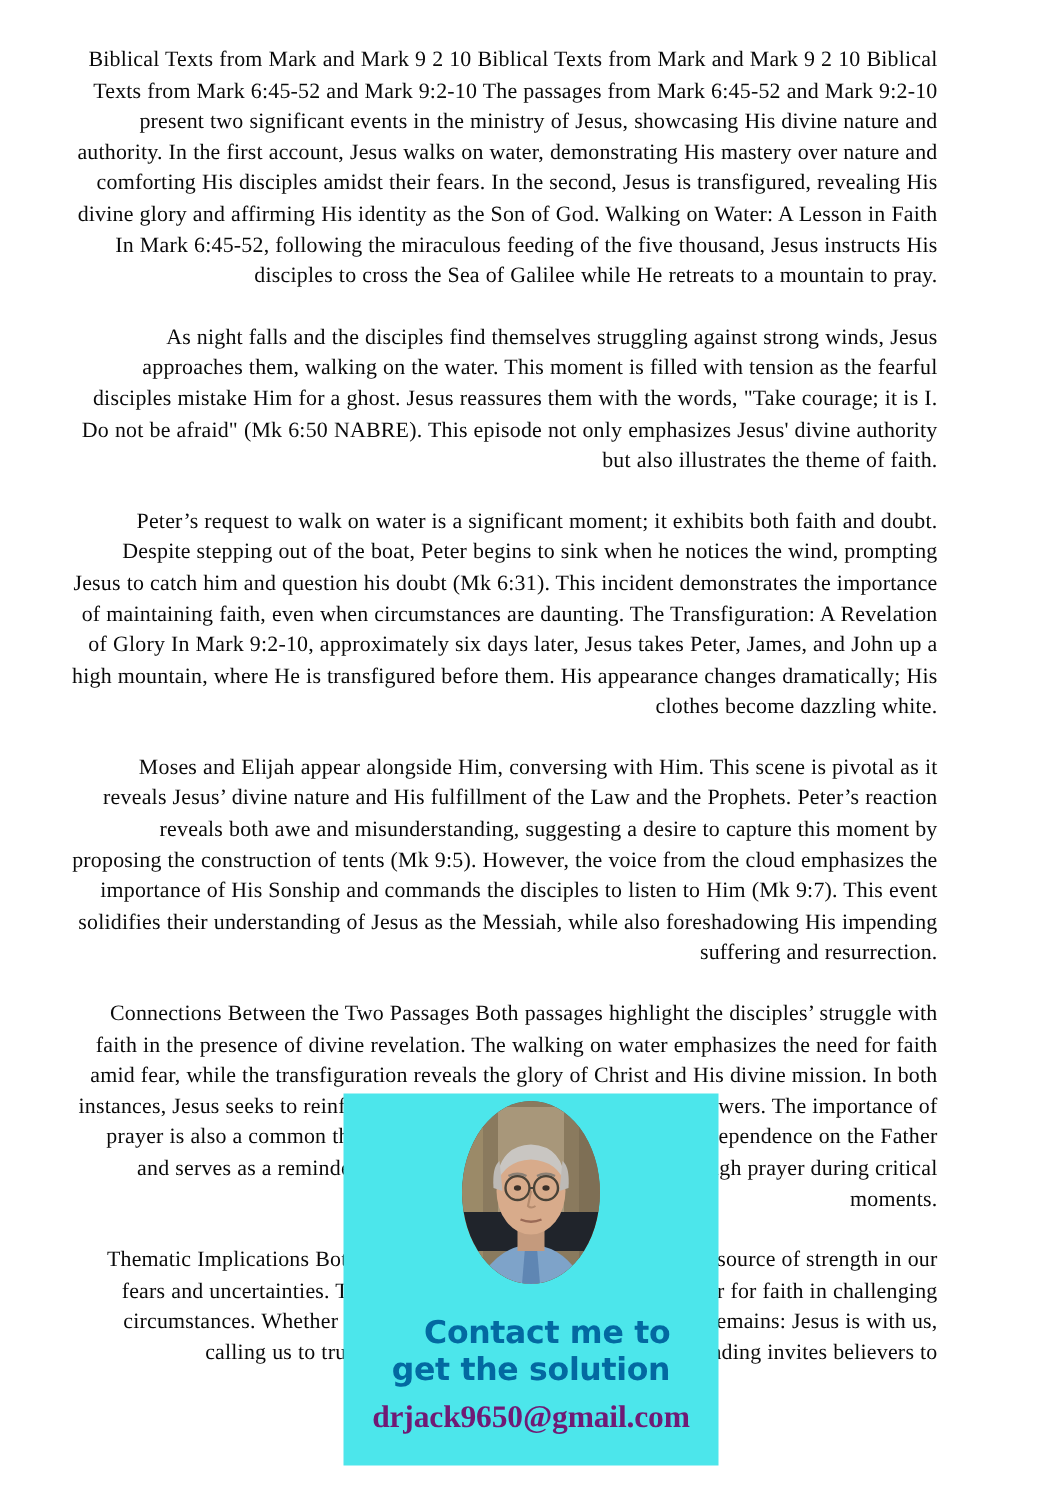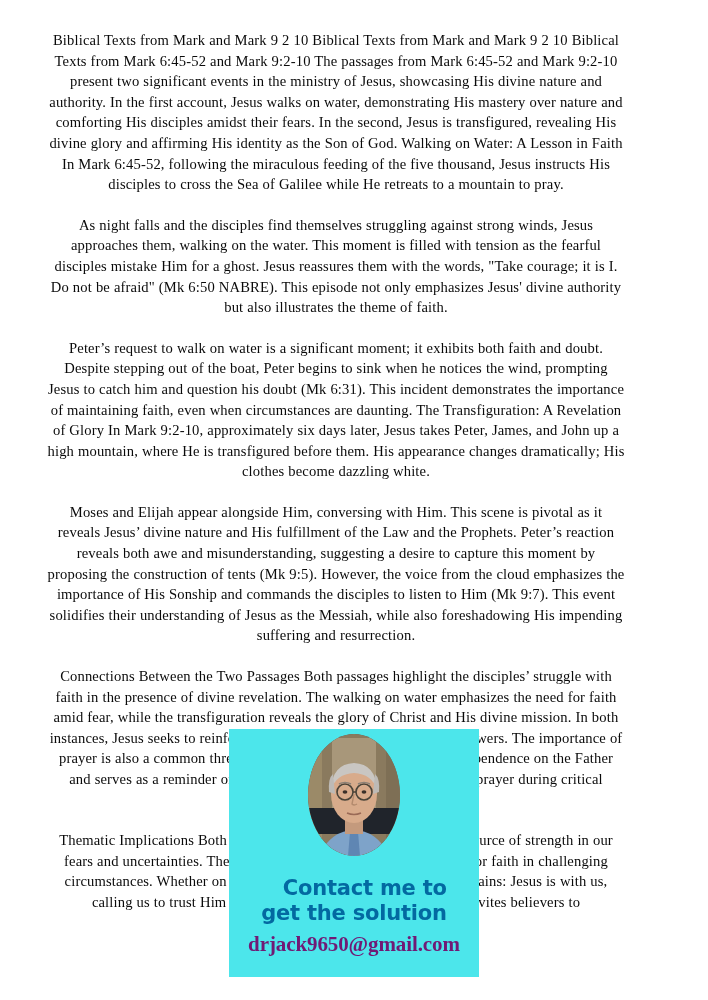--- a/index.html
+++ b/index.html
@@ -29,21 +29,21 @@
     left: 47px;
     top: 30px;
     width: 578px;
   }
 
   .doc-paragraph {
     font-size: 14.6px;
     line-height: 20.6px;
     color: #0a0a0a;
     margin: 0 0 20px 0;
-    text-align: center;
+    text-align: right;
     letter-spacing: 0.01em;
     word-spacing: 0.01em;
   }
   .doc-paragraph:last-child {
     margin-bottom: 0;
   }
 
   
   #promo-overlay {
     position: absolute;

